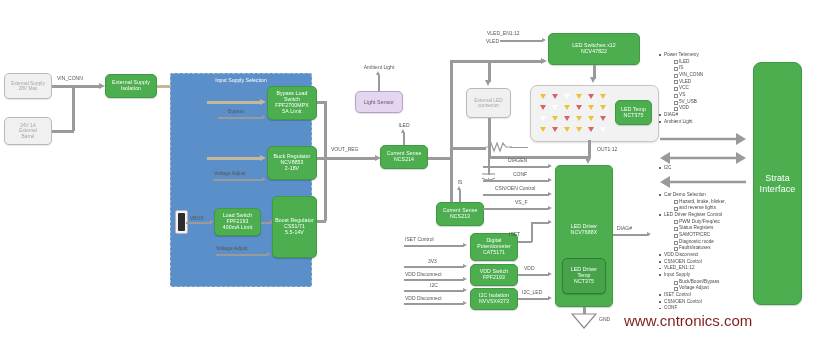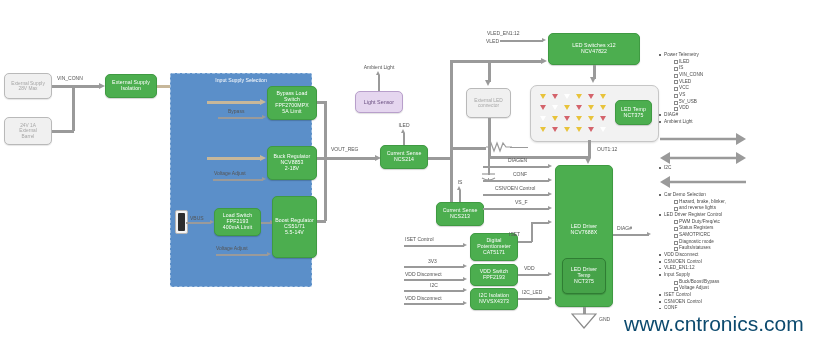--- a/index.html
+++ b/index.html
@@ -141,22 +141,22 @@
     position:absolute;left:2px;top:2px;right:2px;bottom:2px;
     background:#2d2d2d;border-radius:1px;
   }
 
   
   .zig{position:absolute;}
 
   
   #watermark{
     position:absolute;
-    color:#0c4a6e;
-    font-size:21px;
+    color:#7f1d1d;
+    font-size:15px;
     font-family:"Liberation Sans", sans-serif;
     white-space:nowrap;
   }
   .bigarrow{position:absolute;}
 </style>
 </head>
 <body>
 
 <div id="stage">
 
@@ -535,16 +535,20 @@
         <li><span>Input Supply</span><ul class="sub">
             <li>Buck/Boost/Bypass</li>
             <li>Voltage Adjust</li>
           </ul></li>
         <li><span>ISET Control</span></li>
         <li><span>CSN/OEN Control</span></li>
         <li><span>CONF</span></li>
       </ul>
   </div>
 
+  <div class="blk green" style="left:753px;top:62px;width:49px;height:243px;flex-direction:column;border-radius:8px;font-size:9px;">
+    <span>Strata</span>
+    <span>Interface</span>
+  </div>
 
   <div id="watermark" style="left:624px;top:312px;">www.cntronics.com</div>
 
 </div>
 
 </body></html>

